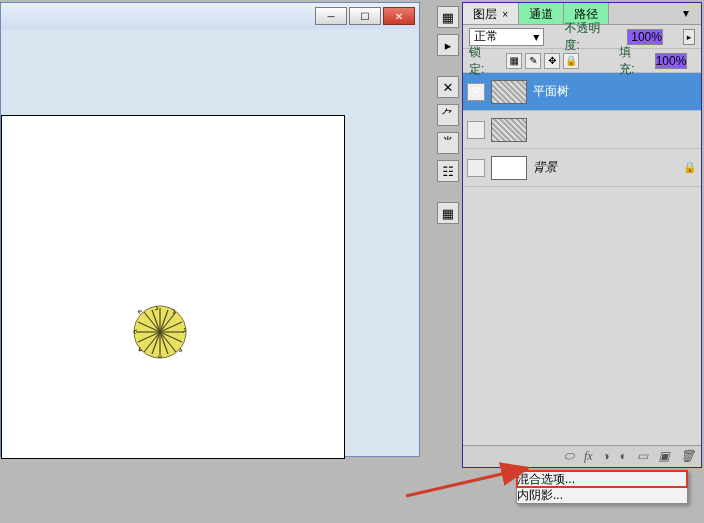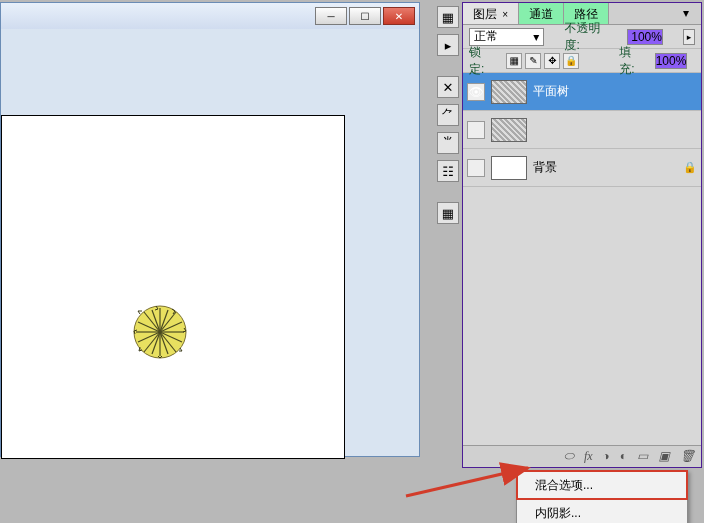--- a/index.html
+++ b/index.html
@@ -38,21 +38,21 @@
 .thumb { width: 36px; height: 24px; border: 1px solid #666; background: #fff; }
 .thumb.patterned { background: repeating-linear-gradient(45deg,#aaa 0 2px,#ddd 2px 4px); }
 .layer-name { flex: 1; }
 .lock-ind { font-size: 11px; color: #555; }
 .empty-area { height: 256px; background: #d8d8d8; }
 
 .panel-footer { position: absolute; left: 0; right: 0; bottom: 0; height: 22px; background: #d0d0d0; border-top: 1px solid #999; display: flex; align-items: center; padding: 0 6px; gap: 10px; justify-content: flex-end; color: #555; font-style: italic; }
 .panel-footer span { font-style: italic; font-family: serif; }
 
 .context-menu { position: absolute; left: 516px; top: 470px; width: 172px; background: #f2f2f2; border: 1px solid #8a8a8a; box-shadow: 2px 2px 4px rgba(0,0,0,.3); }
-.menu-item { height: 28px; display: flex; align-items: center; padding: 0 18px; cursor: pointer; }
+.menu-item { height: 16px; display: flex; align-items: center; padding: 0 0; cursor: pointer; }
 .menu-item.highlight { outline: 2px solid #d23c2a; outline-offset: -1px; }
 
 .arrow-annot { position: absolute; left: 400px; top: 442px; width: 140px; height: 60px; pointer-events: none; }
 </style>
 </head>
 <body>
 
 <div class="doc-window">
   <div class="doc-titlebar">
     <div class="win-btn">─</div>
@@ -145,21 +145,21 @@
       <div class="thumb patterned"></div>
       <span class="layer-name">平面树</span>
     </div>
     <div class="layer-row">
       <div class="vis-box"></div>
       <div class="thumb patterned"></div>
     </div>
     <div class="layer-row">
       <div class="vis-box"></div>
       <div class="thumb"></div>
-      <span class="layer-name" style="">背景</span>
+      <span class="layer-name" style="font-style:italic">背景</span>
       <span class="lock-ind">🔒</span>
     </div>
     <div class="empty-area"></div>
   </div>
 
   <div class="panel-footer">
     <span>⬭</span>
     <span>fx</span>
     <span>◑</span>
     <span>◐</span>

